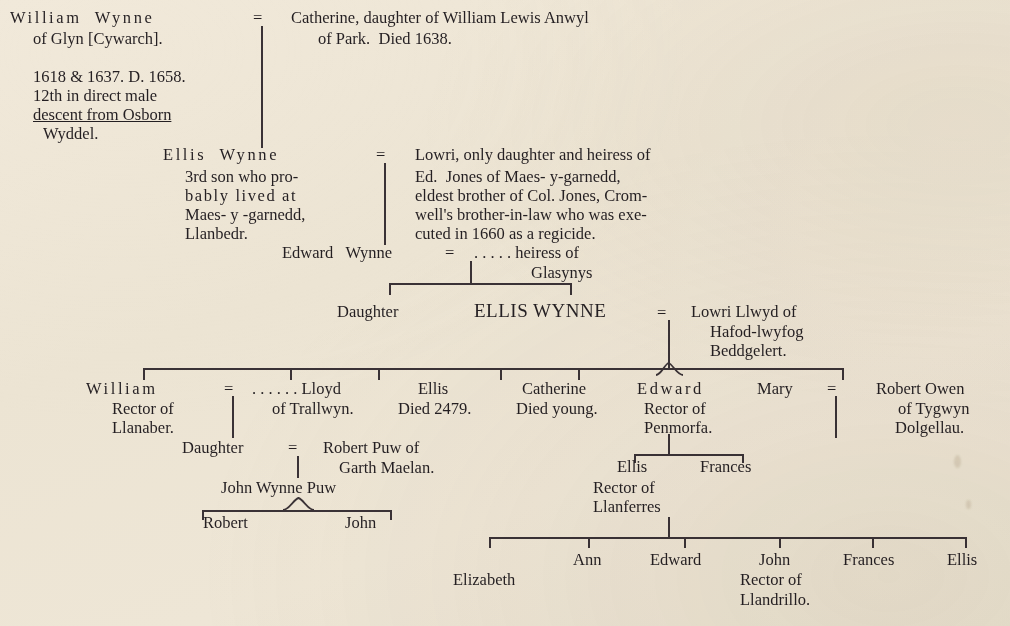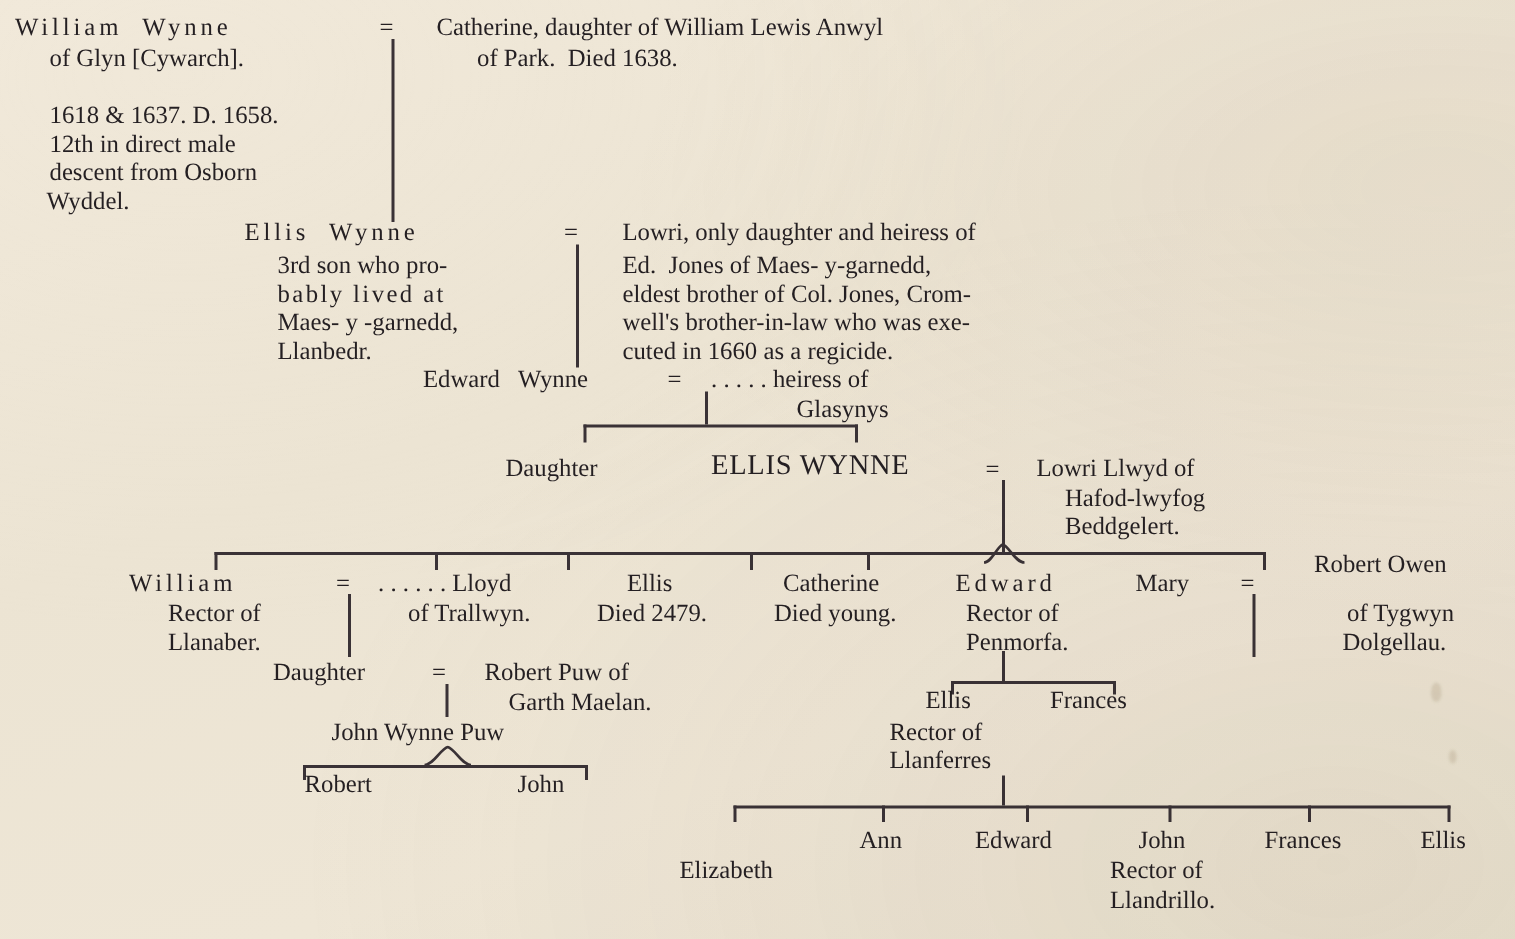--- a/index.html
+++ b/index.html
@@ -74,22 +74,22 @@
 </style>
 </head>
 <body>
 
 <div id="page">
 
   <div class="blk sp" style="left:10px; top:8px;">William  Wynne</div>
   <div class="blk" style="left:33px; top:29px;">of Glyn [Cywarch].</div>
   <div class="blk" style="left:33px; top:67px;">1618 &amp; 1637. D. 1658.</div>
   <div class="blk" style="left:33px; top:86px;">12th in direct male</div>
-  <div class="blk" style="left:33px; top:105px;">descent from Osborn</div>
-  <div class="blk" style="left:31px; top:124px;">Wyddel.</div>
+  <div class="blk" style="left:33px; top:105px;text-decoration:underline;">descent from Osborn</div>
+  <div class="blk" style="left:43px; top:124px;">Wyddel.</div>
 
   <div class="eq" style="left:253px; top:8px;">=</div>
 
   <div class="blk" style="left:291px; top:8px;">Catherine, daughter of William Lewis Anwyl</div>
   <div class="blk" style="left:318px; top:29px;">of Park.  Died 1638.</div>
 
   <div class="vline" style="left:261px; top:26px; height:122px;"></div>
 
   <div class="blk sp" style="left:163px; top:145px;">Ellis  Wynne</div>
   <div class="blk" style="left:185px; top:167px;">3rd son who pro-</div>
@@ -158,21 +158,21 @@
   <div class="blk" style="left:516px; top:399px;">Died young.</div>
 
   <div class="blk sp" style="left:637px; top:379px;">Edward</div>
   <div class="blk" style="left:644px; top:399px;">Rector of</div>
   <div class="blk" style="left:644px; top:418px;">Penmorfa.</div>
 
   <div class="blk" style="left:757px; top:379px;">Mary</div>
 
   <div class="eq" style="left:827px; top:379px;">=</div>
 
-  <div class="blk" style="left:876px; top:366px;">Robert Owen</div>
+  <div class="blk" style="left:876px; top:379px;">Robert Owen</div>
   <div class="blk" style="left:898px; top:399px;">of Tygwyn</div>
   <div class="blk" style="left:895px; top:418px;">Dolgellau.</div>
 
   <div class="vline" style="left:232px; top:396px; height:42px;"></div>
 
   <div class="vline" style="left:835px; top:396px; height:42px;"></div>
 
   <div class="vline" style="left:668px; top:434px; height:20px;"></div>
   <div class="hline" style="left:634px; top:454px; width:110px;"></div>
   <div class="tick" style="left:634px; top:454px; height:9px;"></div>

